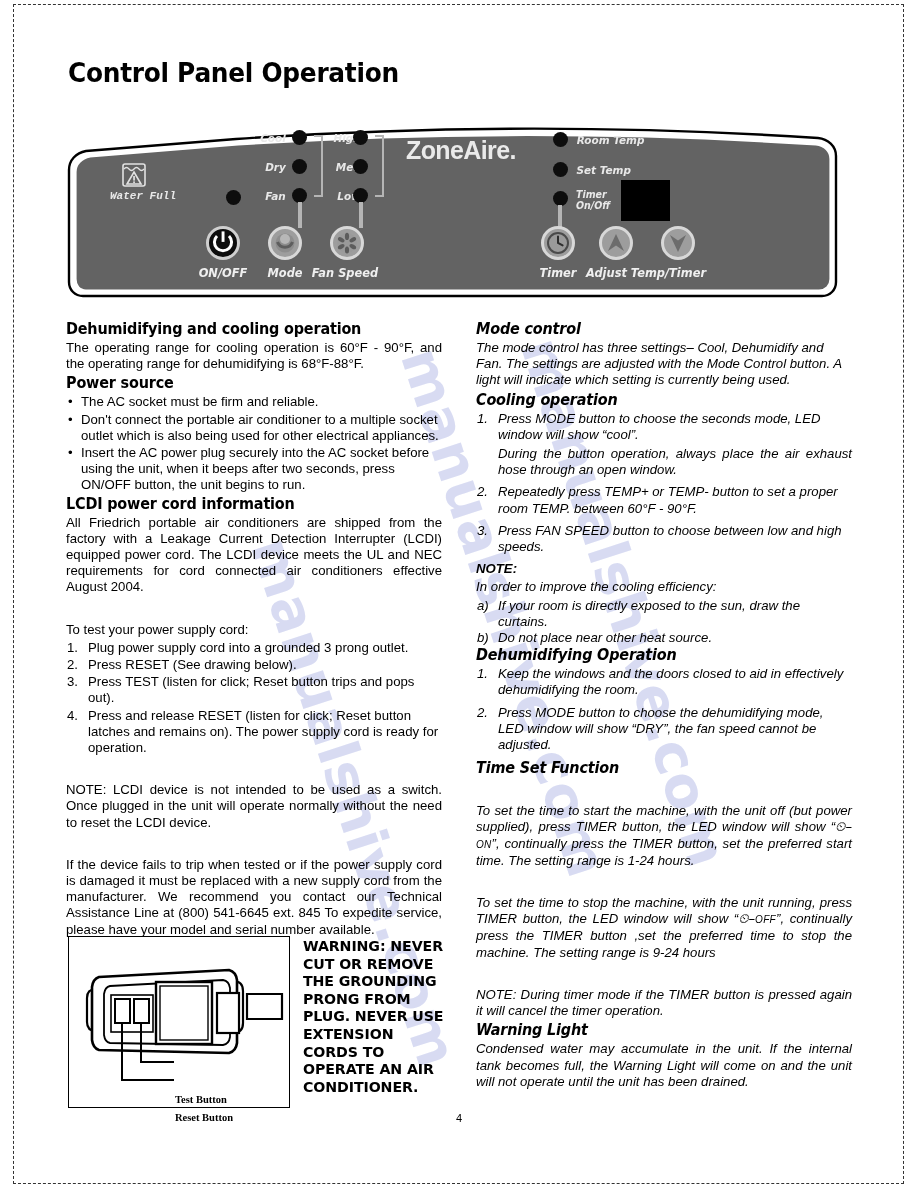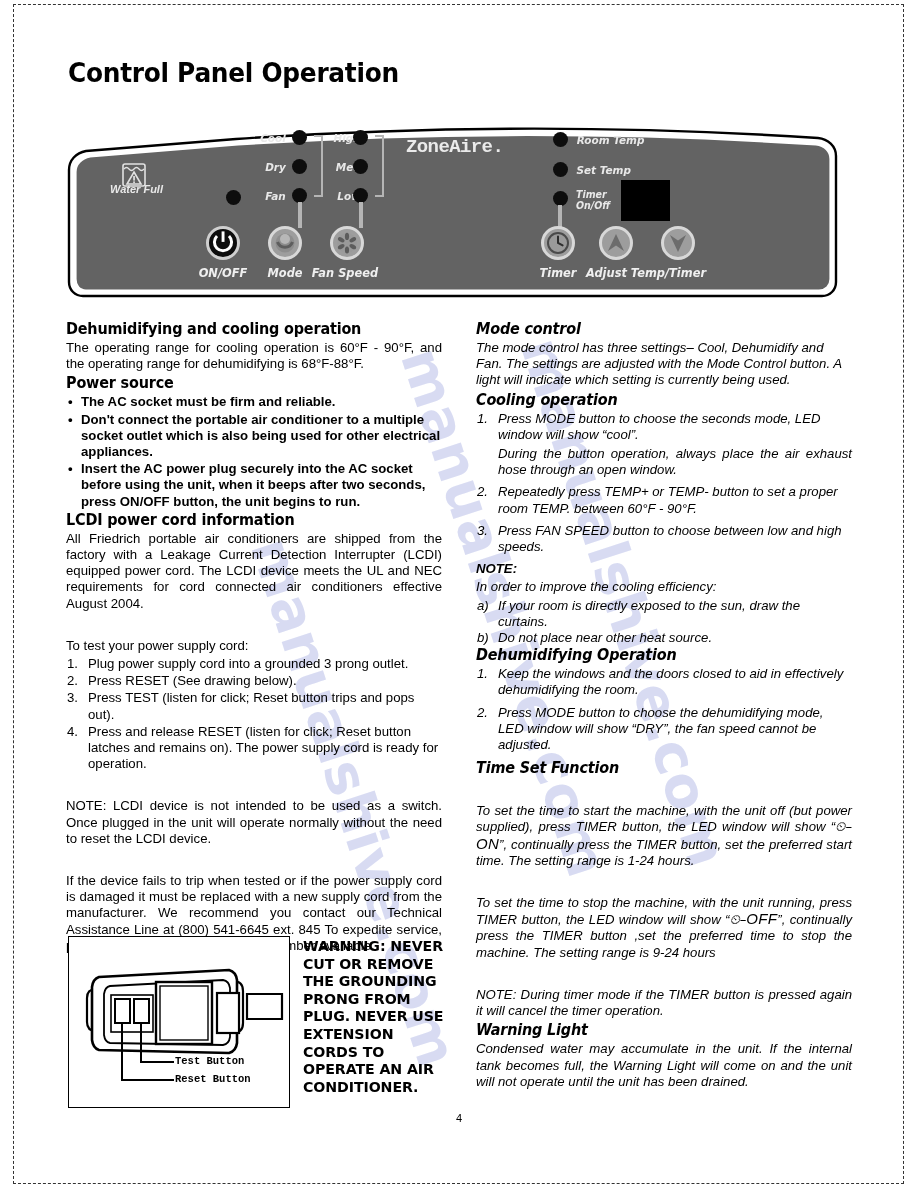--- a/index.html
+++ b/index.html
@@ -143,31 +143,31 @@
   #lcd-window {
     position: absolute;
     left: 555px; top: 54px;
     width: 49px; height: 41px;
     background: #000;
   }
   #brand-logo {
     position: absolute;
     left: 340px; top: 10px;
     color: #eaeaea;
+    font-family: Liberation Sans, sans-serif;
+    font-weight: 700;
+    font-size: 25px;
+    letter-spacing: -0.6px;
+    white-space: nowrap;
+  }
+  #water-full-label {
+    position: absolute;
+    left: 44px; top: 64px;
+    color: #e8e8e8;
     font-family: Liberation Mono, monospace;
-    font-weight: 700;
-    font-size: 19px;
-    letter-spacing: -0.6px;
-    white-space: nowrap;
-  }
-  #water-full-label {
-    position: absolute;
-    left: 44px; top: 57px;
-    color: #e8e8e8;
-    font-family: Liberation Sans, sans-serif;
     font-weight: 700;
     font-style: italic;
     font-size: 11px;
     white-space: nowrap;
   }
 
   
   .column { position: absolute; top: 320px; }
   #col-left  { left: 66px;  width: 376px; }
   #col-right { left: 476px; width: 376px; font-style: italic; }
@@ -185,21 +185,21 @@
   .sp-before { margin-top: 11px; }
   p.body {
     margin: 0 0 2px 0;
     font-size: 13.2px;
     line-height: 16.2px;
     text-align: justify;
   }
   p.body.left-align { text-align: left; }
   p.gap { margin-top: 26px; }
 
-  ul.bullets { margin: 1px 0 0 0; padding: 0; list-style: none; font-weight: bold; }
+  ul.bullets { margin: 1px 0 0 0; padding: 0; list-style: none; }
   ul.bullets li {
     position: relative;
     padding-left: 15px;
     margin-bottom: 1px;
     font-size: 13.2px;
     line-height: 16.2px;
   }
   ul.bullets li::before {
     content: "\2022";
     position: absolute;
@@ -232,38 +232,39 @@
   .lettered li {
     position: relative;
     padding-left: 22px;
     font-size: 13.2px;
     line-height: 16.2px;
   }
   .lettered li .mk { position: absolute; left: 1px; top: 0; }
 
   .nb { font-weight: 700; }
   .clkglyph { font-family: "DejaVu Sans", sans-serif; }
-  .smallcaps { font-size: 15px; letter-spacing: .3px; }
+  .smallcaps { font-size: 10px; letter-spacing: .3px; }
 
   
   #plug-box {
     position: absolute;
     left: 68px; top: 936px;
     width: 222px; height: 172px;
     border: 1.5px solid #000;
     box-sizing: border-box;
     background: #fff;
   }
   #plug-svg { position: absolute; left: 0; top: 0; }
   .plug-cap {
     position: absolute;
-    font-family: Liberation Mono, monospace;
+    font-family: Liberation Serif, serif;
     font-weight: 700;
     font-size: 10.5px;
     white-space: nowrap;
+    margin-top: 39px;
   }
   #warning-text {
     position: absolute;
     left: 303px; top: 938px;
     width: 150px;
     font-family: "DejaVu Sans", sans-serif;
     font-weight: 700;
     font-size: 14.2px;
     line-height: 17.6px;
     letter-spacing: -0.1px;

